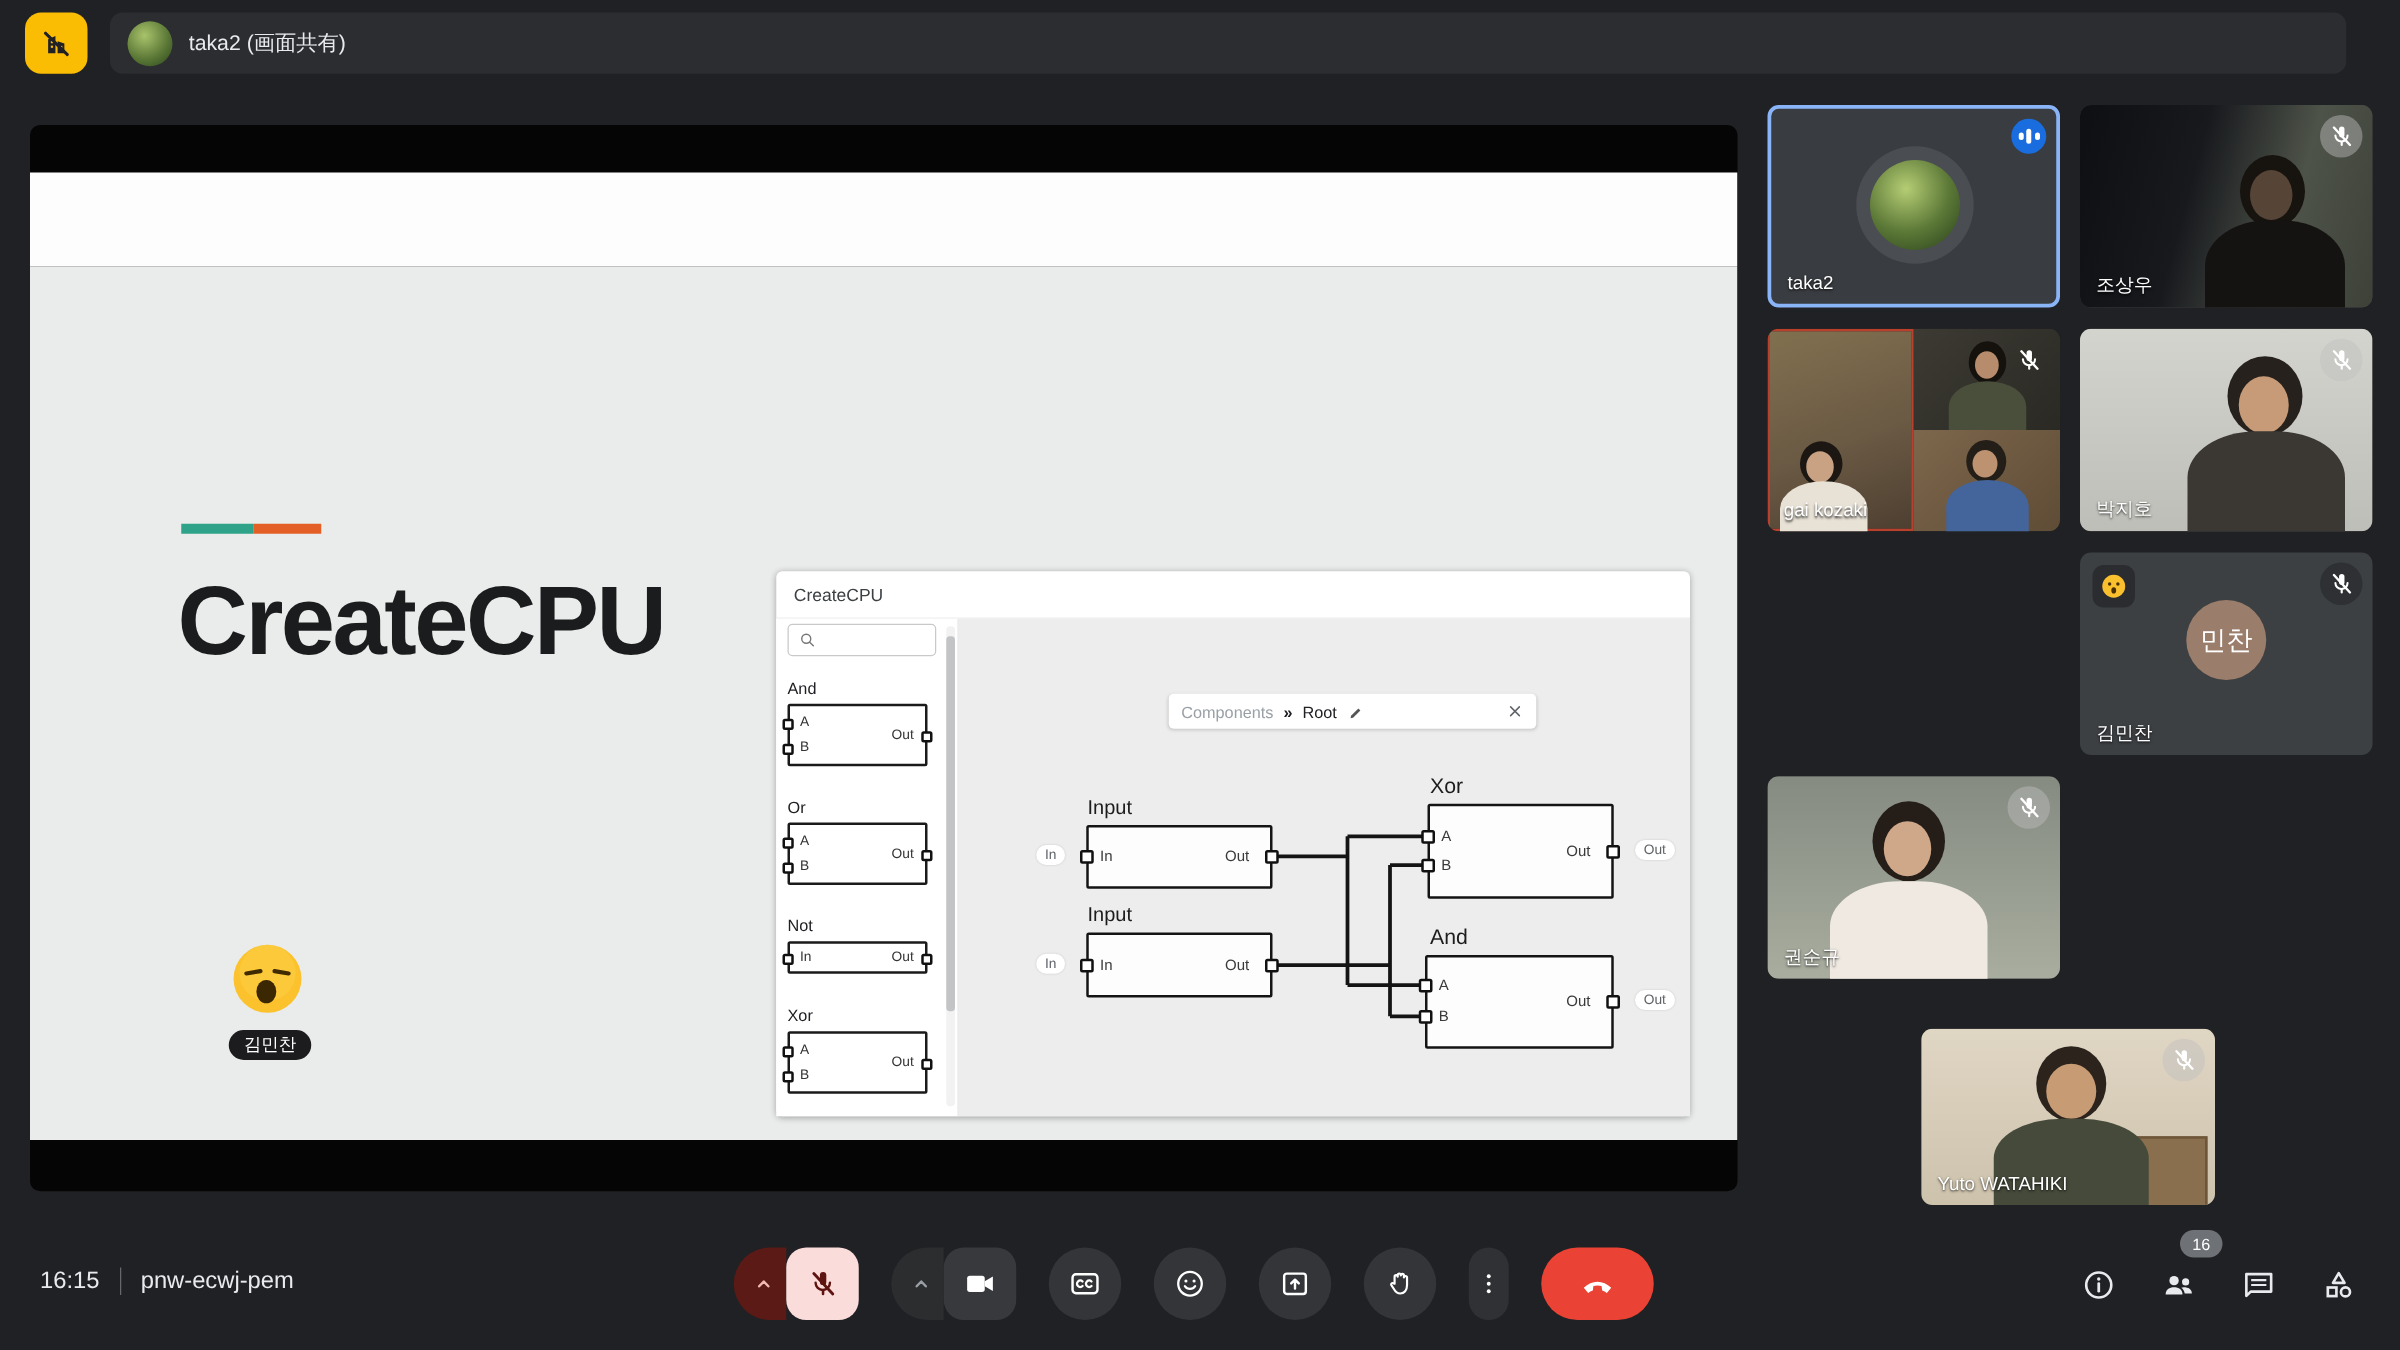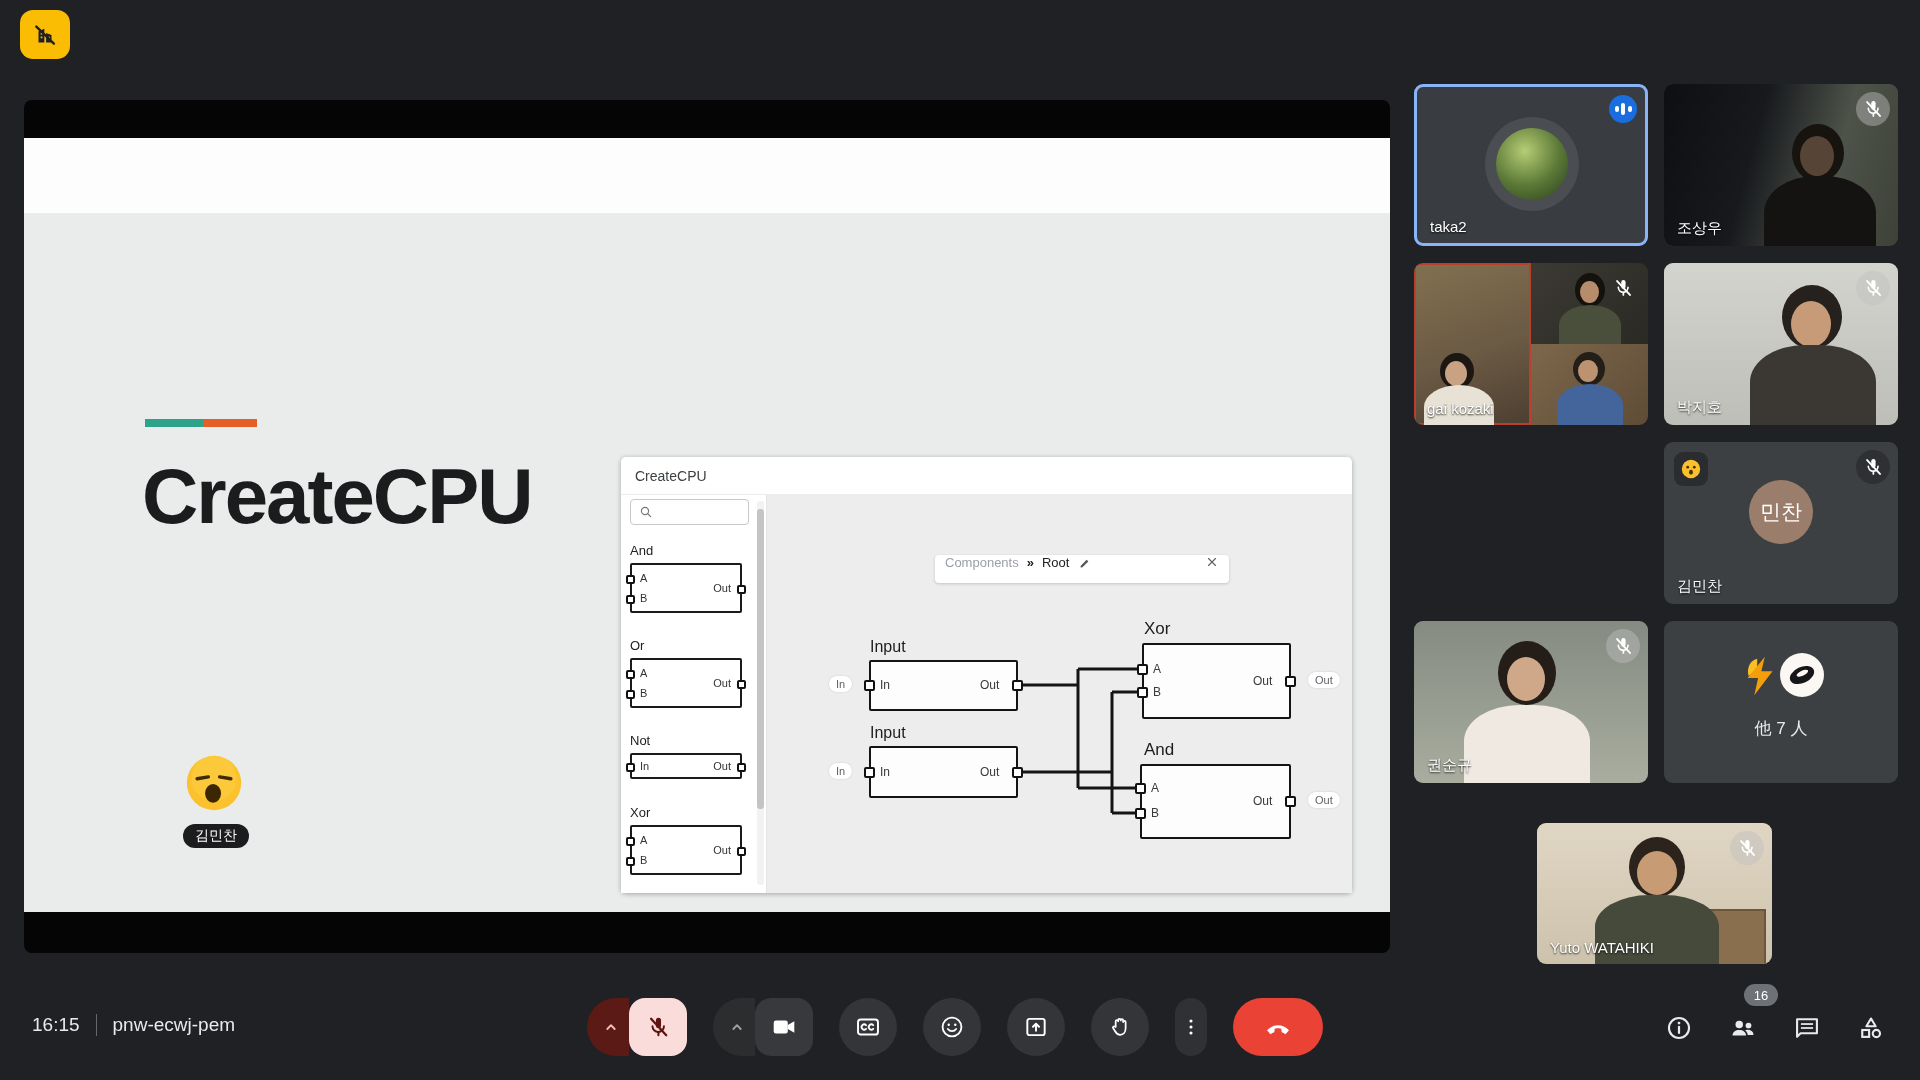--- a/index.html
+++ b/index.html
@@ -54,21 +54,21 @@
   .node-title{position:absolute;font-size:16px;color:#1c1c1c;}
   .node-box{position:absolute;border:2.5px solid #141414;border-radius:2px;background:#fdfdfd;box-sizing:border-box;}
   .cport{position:absolute;width:11px;height:11px;background:#fff;border:2.5px solid #111;border-radius:2px;box-sizing:border-box;}
   .clab{position:absolute;font-size:12px;color:#3a3a3a;}
   .ext-pill{position:absolute;background:#fff;border-radius:9px;font-size:11px;color:#5f6368;
     padding:2px 7px;box-shadow:0 0 2px rgba(0,0,0,.15);}
   #wires{position:absolute;left:0;top:0;width:585px;height:398px;}
 
   
   #breadcrumb{position:absolute;left:168px;top:60px;width:294px;height:28px;background:#fff;border-radius:4px;
-    box-shadow:0 1px 3px rgba(0,0,0,.18);display:flex;align-items:flex-start;padding:0 10px;box-sizing:border-box;font-size:13px;}
+    box-shadow:0 1px 3px rgba(0,0,0,.18);display:flex;align-items:center;padding:0 10px;box-sizing:border-box;font-size:13px;}
   #bc-parent{color:#9aa0a6;} #bc-sep{color:#202124;margin:0 8px;font-weight:700;} #bc-current{color:#202124;font-weight:500;}
   #bc-close{margin-left:auto;display:flex;}
 
   
   .tile{position:absolute;width:234px;height:162px;border-radius:9px;overflow:hidden;background:#404040;}
   .pname{position:absolute;left:13px;bottom:8px;font-size:15px;font-weight:500;color:#fff;
     text-shadow:0 1px 2px rgba(0,0,0,.85);z-index:5;}
   .micbadge{position:absolute;top:8px;right:8px;width:34px;height:34px;border-radius:50%;
     display:flex;align-items:center;justify-content:center;z-index:5;}
   .micbadge.lt{background:rgba(190,190,190,.45);}
@@ -185,20 +185,24 @@
 
   <div class="abs" id="share-btn">
     <svg class="i" width="26" height="26" viewBox="0 0 24 24">
       <path d="M6 19 V8.6 l5.4 -2.4 V19 z M13 19 V10.2 l5 1.7 V19 z" fill="#202124"></path>
       <rect x="8" y="10" width="1.6" height="1.6" fill="#fbbc04"></rect>
       <rect x="8" y="13.4" width="1.6" height="1.6" fill="#fbbc04"></rect>
       <rect x="15" y="13.6" width="1.5" height="1.5" fill="#fbbc04"></rect>
       <line x1="4" y1="4.2" x2="20.2" y2="20" stroke="#202124" stroke-width="2.2" stroke-linecap="round"></line>
     </svg>
   </div>
+  <div class="abs" id="top-pill">
+    <span class="avatar-sm"></span>
+    <span id="presenter-label">taka2 (画面共有)</span>
+  </div>
 
   <div class="abs" id="share">
     <div id="share-white"></div>
     <div id="slide">
       <div id="slide-bar-teal"></div>
       <div id="slide-bar-orange"></div>
       <div id="slide-title">CreateCPU</div>
 
       <div id="slide-reaction">
         <svg class="i" width="60" height="60" viewBox="0 0 64 64">
@@ -420,35 +424,20 @@
       <div class="face"></div>
       <div class="body"></div>
     <span class="micbadge lt">
         <svg class="i" width="22" height="22" viewBox="0 0 24 24" style="color:#fff">
           <use href="#i-micoff"></use>
         </svg>
       </span>
     <span class="pname">권순규</span>
   </div>
 
-  <div class="tile" id="tile-p8">
-    <div id="p8-avatars">
-      <svg class="i" width="46" height="46" viewBox="0 0 24 24">
-        <path d="M10 3 C6 4 4.5 8 5.5 12 L10 9 z" fill="#fbbf24"></path>
-        <polygon points="14,2 5,13 10.5,13 8.5,22 18,9.5 12.2,9.5" fill="#f59e0b"></polygon>
-      </svg>
-      <span id="oreo">
-        <svg class="i" width="44" height="44" viewBox="0 0 24 24">
-          <ellipse cx="12" cy="12" rx="7" ry="4.4" transform="rotate(-25 12 12)" fill="#16161a"></ellipse>
-          <ellipse cx="12.6" cy="11.2" rx="3.4" ry="1.4" transform="rotate(-25 12 12)" fill="#fbf8f3"></ellipse>
-        </svg>
-      </span>
-    </div>
-    <div id="p8-label">他 7 人</div>
-  </div>
 
   <div class="tile" id="tile-p9">
     <div class="vbg"></div>
     <div class="door"></div>
     <div class="head"></div>
       <div class="face"></div>
       <div class="body"></div>
     <span class="micbadge lt">
         <svg class="i" width="22" height="22" viewBox="0 0 24 24" style="color:#fff">
           <use href="#i-micoff"></use>

